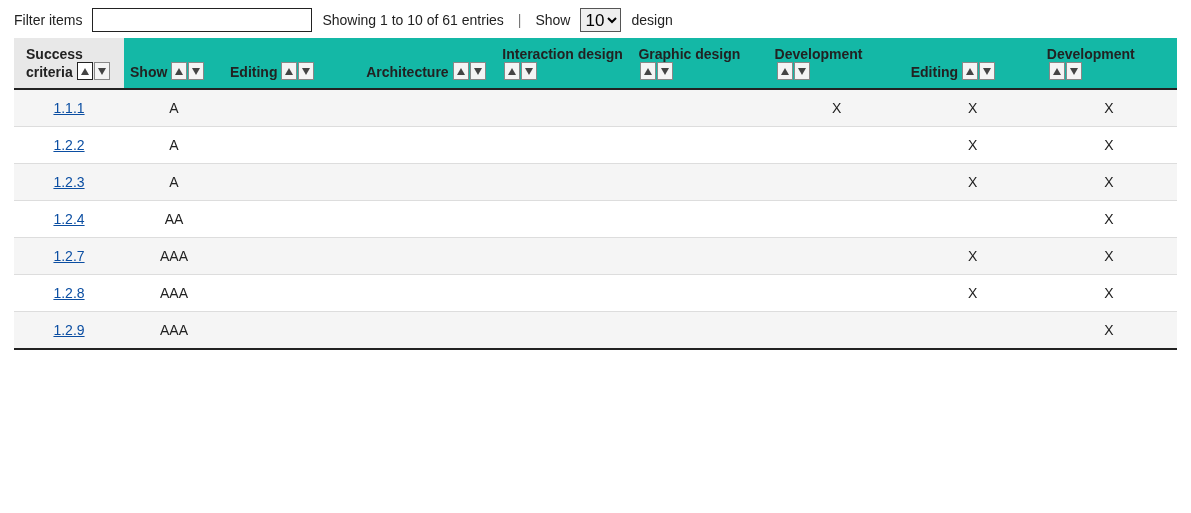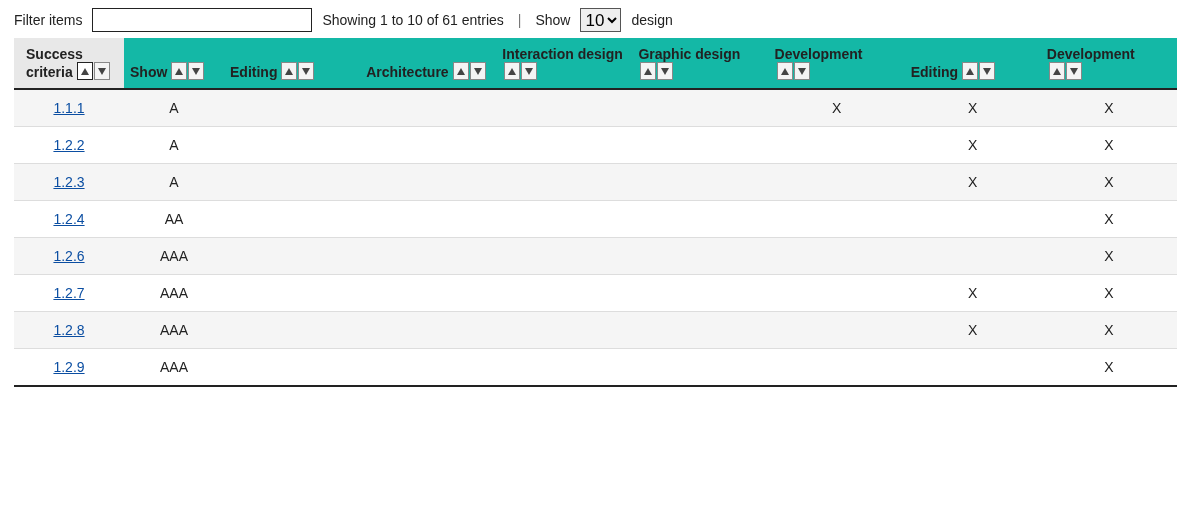--- a/index.html
+++ b/index.html
@@ -250,31 +250,20 @@
         <td>AA</td>
         <td></td>
         <td></td>
         <td></td>
         <td></td>
         <td></td>
         <td></td>
         <td>X</td>
       </tr>
       <tr>
-        <td class="sc"><a href="#">1.2.6</a></td>
-        <td>AAA</td>
-        <td></td>
-        <td></td>
-        <td></td>
-        <td></td>
-        <td></td>
-        <td></td>
-        <td>X</td>
-      </tr>
-      <tr>
         <td class="sc"><a href="#">1.2.7</a></td>
         <td>AAA</td>
         <td></td>
         <td></td>
         <td></td>
         <td></td>
         <td></td>
         <td>X</td>
         <td>X</td>
       </tr>

